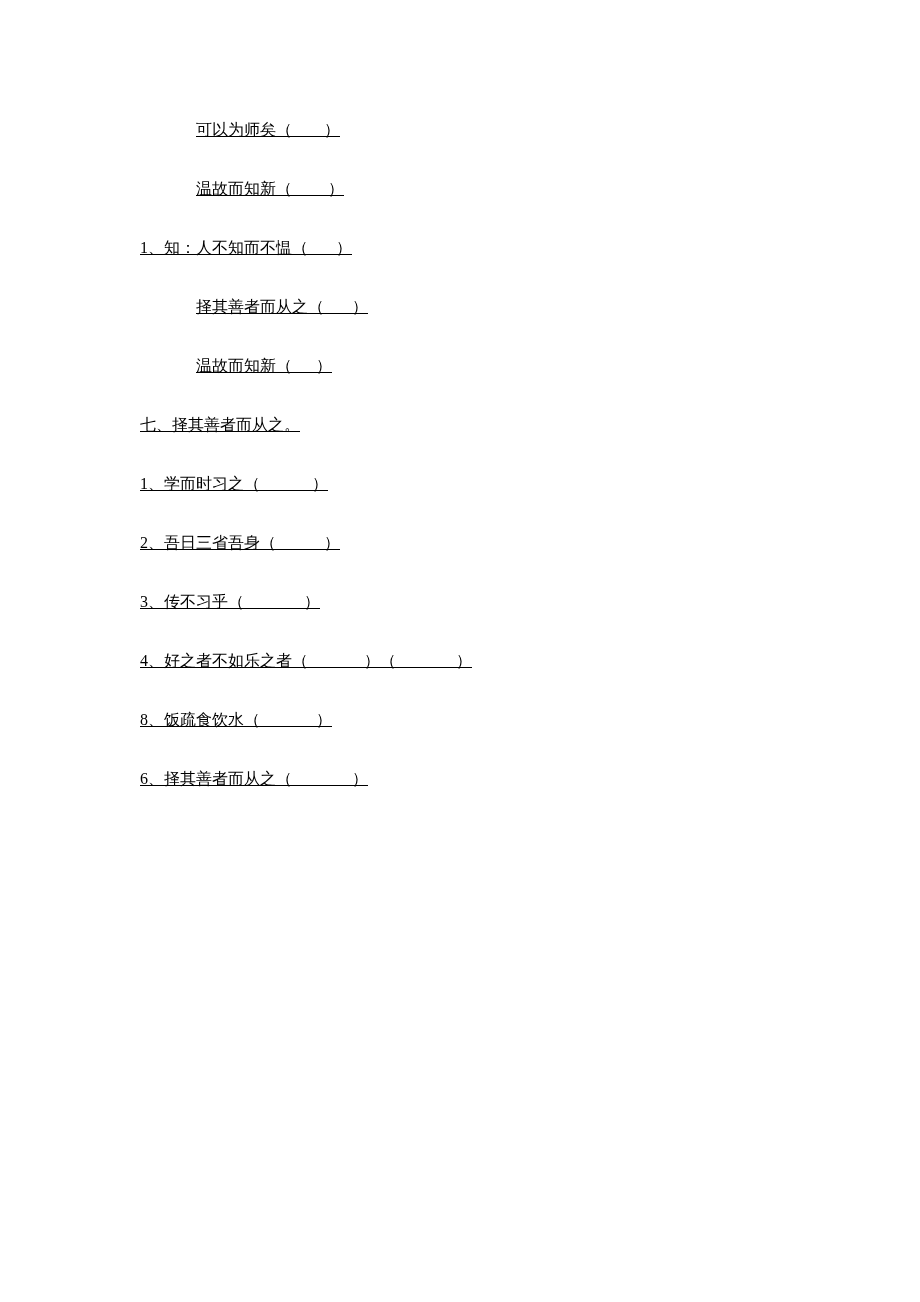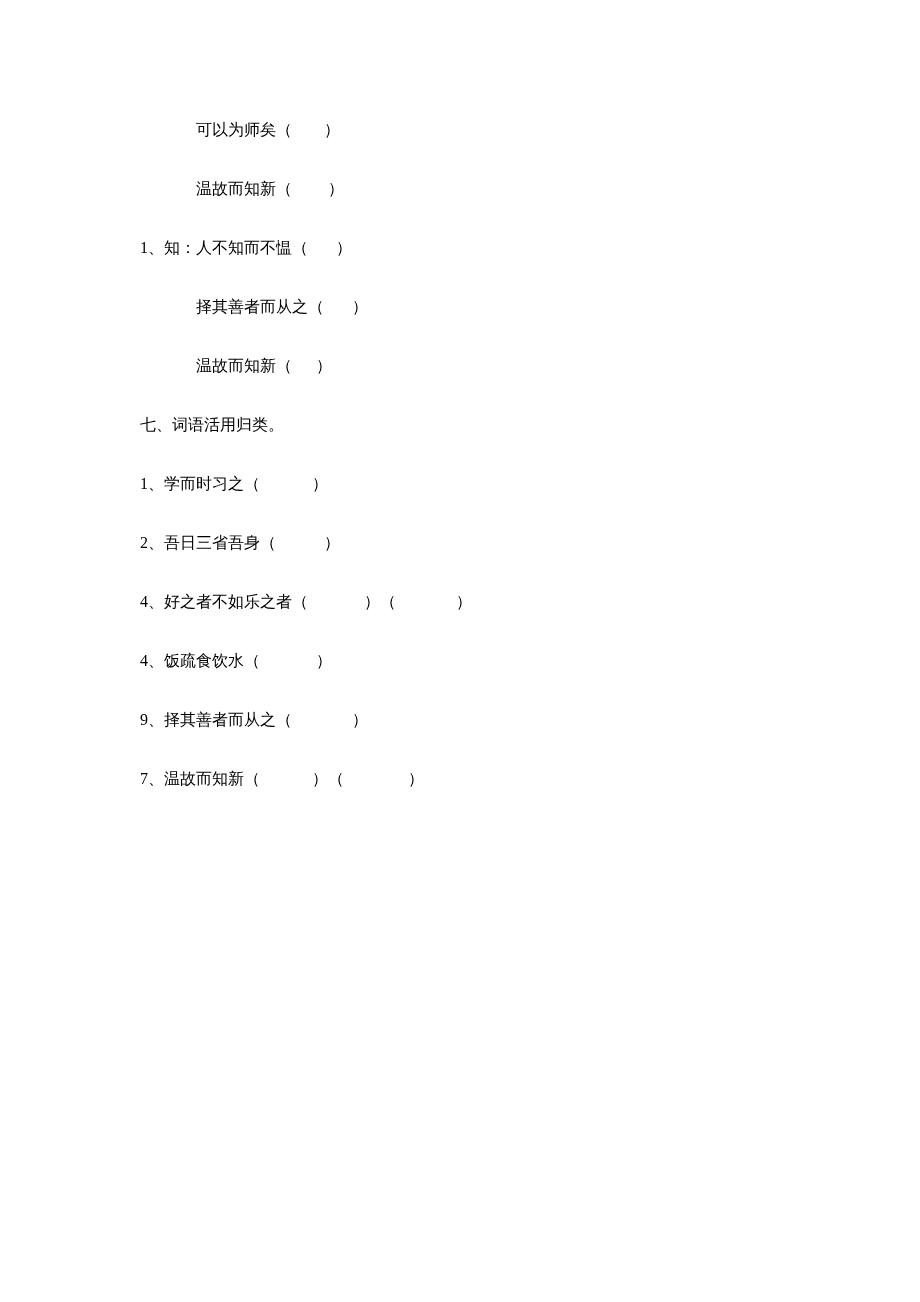--- a/index.html
+++ b/index.html
@@ -11,34 +11,35 @@
       color: #000000;
       width: 920px;
       height: 1302px;
     }
     .page {
       padding: 120px 140px 0 140px;
     }
     .line {
       margin-bottom: 38px;
       white-space: pre;
+      text-decoration: underline;
     }
     .indent {
       padding-left: 56px;
     }
   </style>
 </head>
 <body>
 
 <div class="page">
   <div class="line indent">可以为师矣（        ）</div>
   <div class="line indent">温故而知新（         ）</div>
   <div class="line">1、知：人不知而不愠（       ）</div>
   <div class="line indent">择其善者而从之（       ）</div>
   <div class="line indent">温故而知新（      ）</div>
-  <div class="line">七、词语活用归类。</div>
+  <div class="line">七、择其善者而从之。</div>
   <div class="line">1、学而时习之（             ）</div>
   <div class="line">2、吾日三省吾身（            ）</div>
+  <div class="line">3、传不习乎（               ）</div>
   <div class="line">4、好之者不如乐之者（              ）（               ）</div>
-  <div class="line">4、饭疏食饮水（              ）</div>
-  <div class="line">9、择其善者而从之（               ）</div>
-  <div class="line">7、温故而知新（             ）（                ）</div>
+  <div class="line">8、饭疏食饮水（              ）</div>
+  <div class="line">6、择其善者而从之（               ）</div>
 </div>
 
 </body></html>

